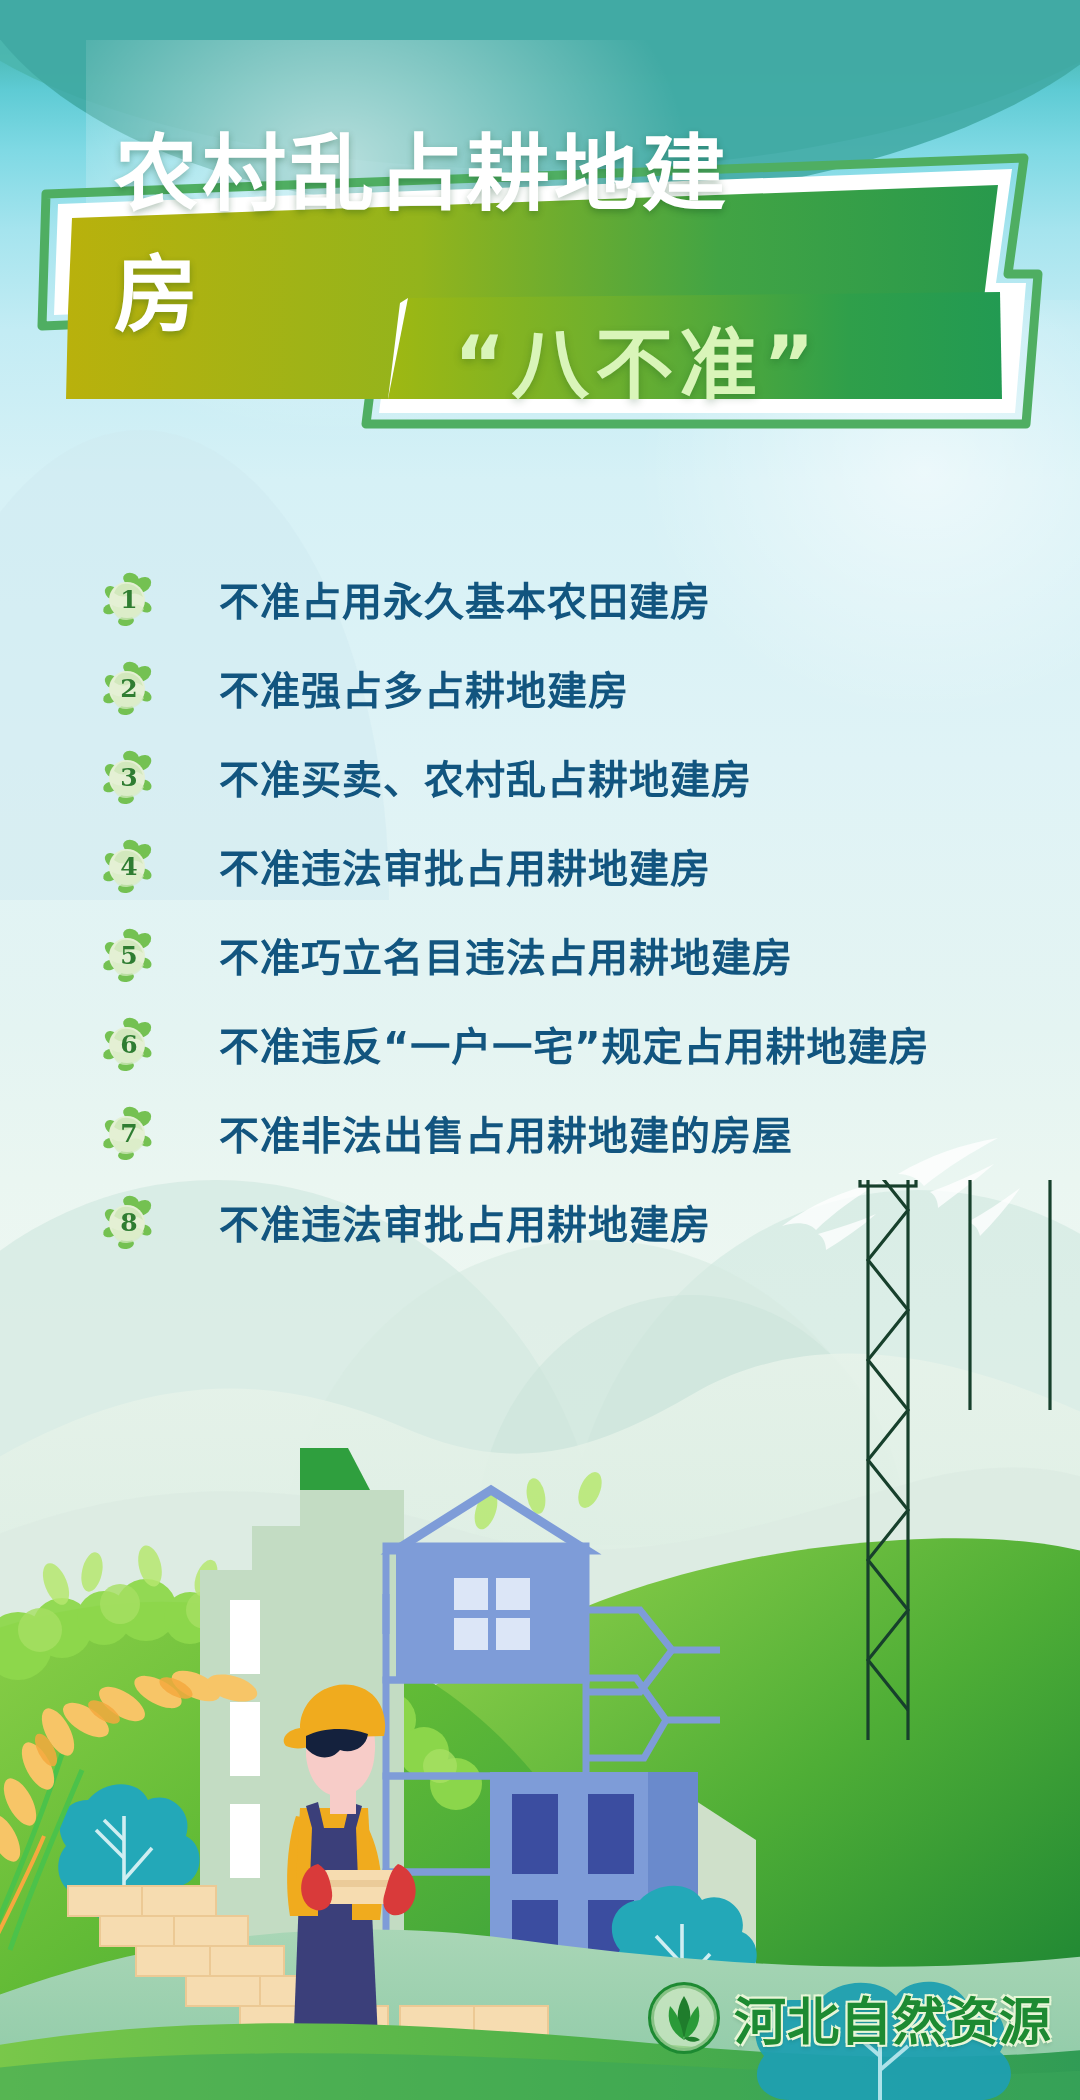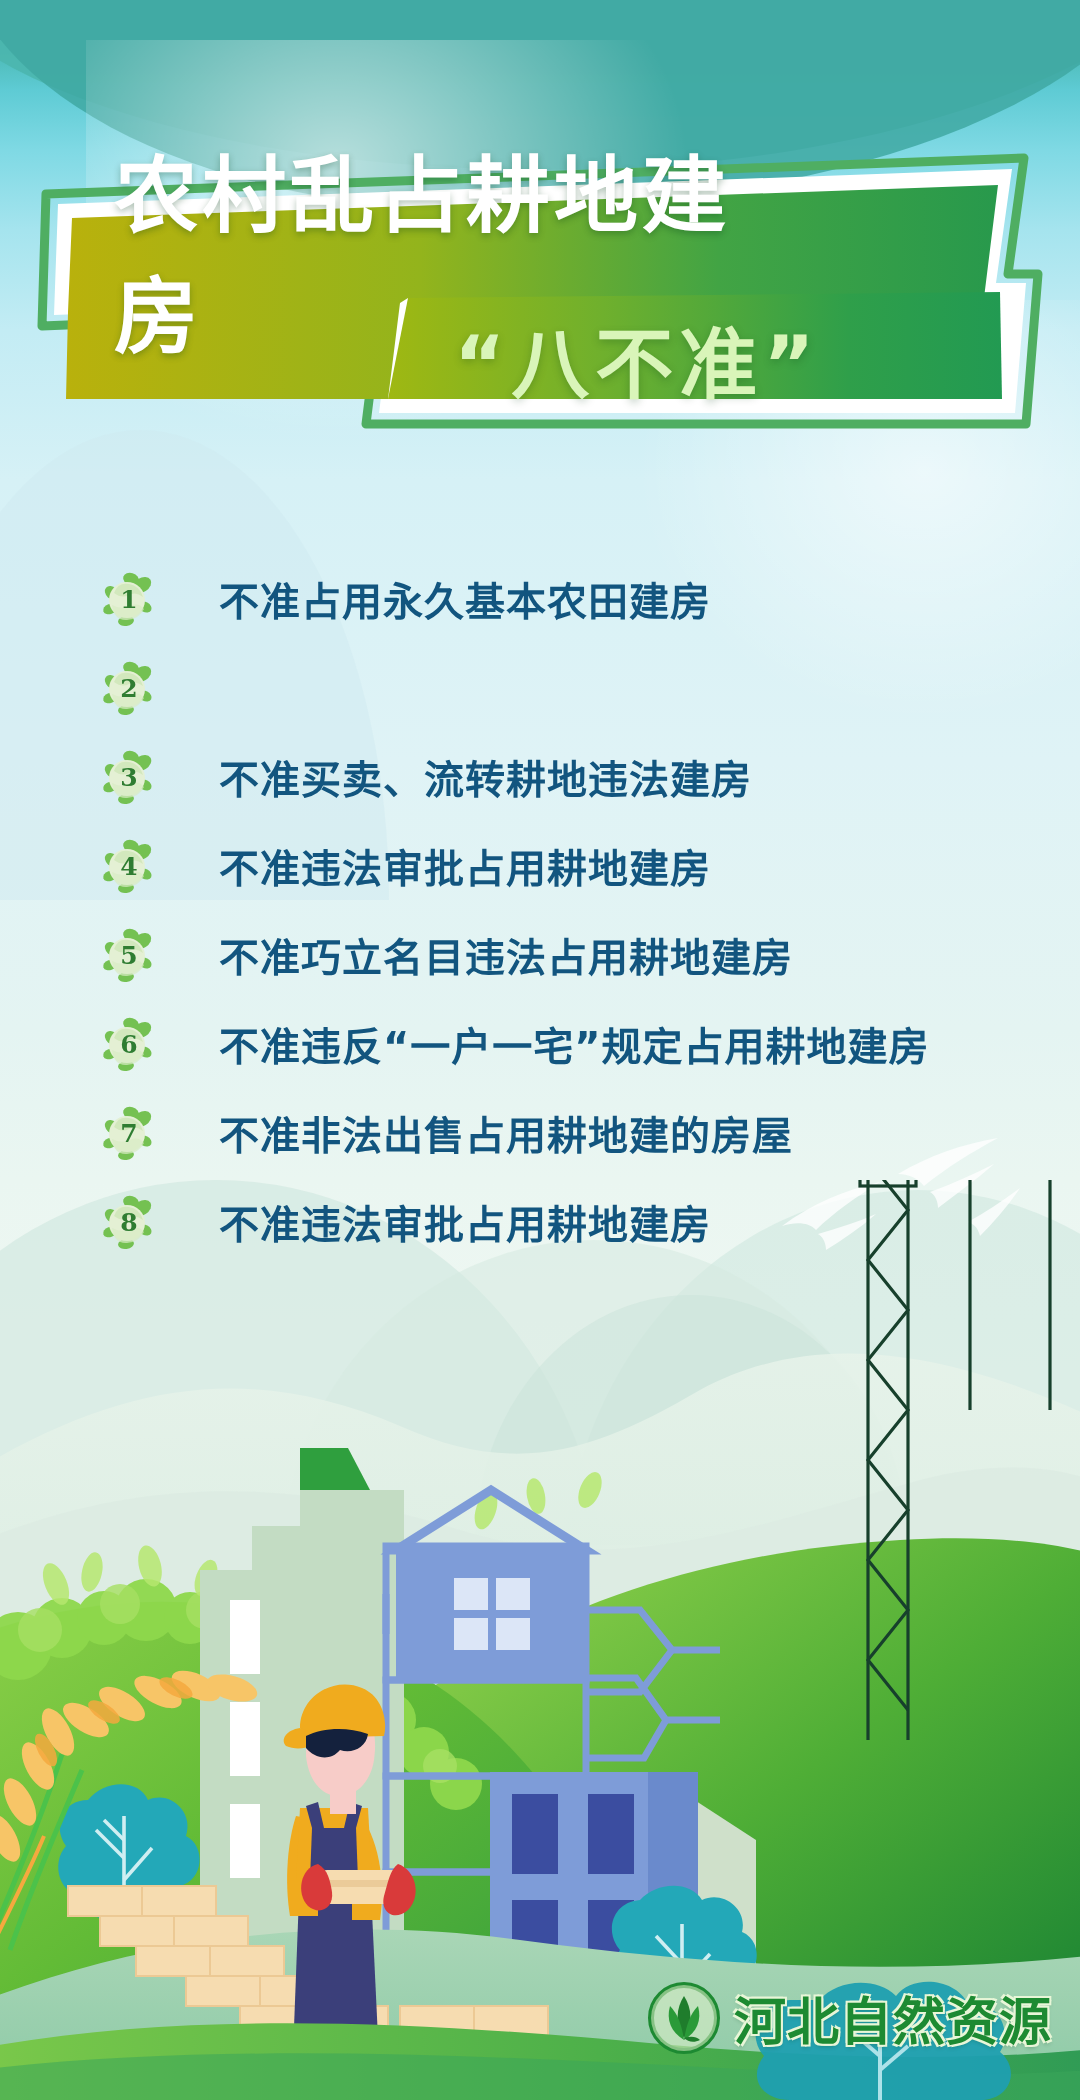--- a/index.html
+++ b/index.html
@@ -51,21 +51,21 @@
   .hill-d{left:44%;top:1295px;width:40%;height:250px;background:#c9e3da;opacity:.5;}
   .hill-pale{left:-10%;top:430px;width:46%;height:470px;background:#cfe9ef;opacity:.45;}
 
   
   .birds{position:absolute;right:48px;top:1130px;width:260px;height:190px;opacity:.92;}
 
   
   .banner{position:absolute;left:36px;top:152px;width:1012px;height:280px;}
   .banner svg{display:block;}
   .banner-text-1{
-    position:absolute;left:78px;top:42px;width:700px;height:110px;
+    position:absolute;left:78px;top:20px;width:700px;height:110px;
     display:flex;align-items:center;
     font-size:84px;font-weight:700;color:#ffffff;
     letter-spacing:4px;
     text-shadow:0 3px 7px rgba(0,60,20,.30);
     font-family:"DejaVu Sans","Liberation Sans",sans-serif;
   }
   .banner-text-2{
     position:absolute;left:418px;top:152px;width:560px;height:108px;
     display:flex;align-items:center;
     font-size:78px;font-weight:700;color:#d9f5b9;
@@ -206,40 +206,41 @@
             <ellipse cx="10" cy="38" rx="7" ry="5" transform="rotate(-20 10 38)"></ellipse>
             <ellipse cx="45" cy="36" rx="7" ry="5" transform="rotate(28 45 36)"></ellipse>
             <ellipse cx="26" cy="50" rx="8" ry="5" transform="rotate(-8 26 50)"></ellipse>
           </g>
           <circle cx="27" cy="29" r="18" fill="#e4f0d4"></circle>
           <path d="M14 22 q8 6 15 2 q7 -4 14 2 q-3 -11 -14 -13 q-11 -2 -15 9 Z" fill="#cfe6b8" opacity=".85"></path>
           <path d="M12 34 q9 5 18 1 q8 -4 14 3 q-5 10 -17 11 q-13 1 -15 -15 Z" fill="#d8ebc4" opacity=".7"></path>
         </svg>
         <div class="badge-num">2</div>
       </div>
+      <div class="rule-text">不准强占多占耕地建房</div>
     </div>
 
     <div class="rule-row">
       <div class="badge">
         <svg width="56" height="56" viewBox="0 0 56 56">
           <g fill="#6fbf4a" opacity=".95">
             <ellipse cx="42" cy="14" rx="10" ry="7" transform="rotate(-32 42 14)"></ellipse>
             <ellipse cx="31" cy="8" rx="8" ry="6" transform="rotate(16 31 8)"></ellipse>
             <ellipse cx="12" cy="22" rx="8" ry="6" transform="rotate(42 12 22)"></ellipse>
             <ellipse cx="10" cy="38" rx="7" ry="5" transform="rotate(-20 10 38)"></ellipse>
             <ellipse cx="45" cy="36" rx="7" ry="5" transform="rotate(28 45 36)"></ellipse>
             <ellipse cx="26" cy="50" rx="8" ry="5" transform="rotate(-8 26 50)"></ellipse>
           </g>
           <circle cx="27" cy="29" r="18" fill="#e4f0d4"></circle>
           <path d="M14 22 q8 6 15 2 q7 -4 14 2 q-3 -11 -14 -13 q-11 -2 -15 9 Z" fill="#cfe6b8" opacity=".85"></path>
           <path d="M12 34 q9 5 18 1 q8 -4 14 3 q-5 10 -17 11 q-13 1 -15 -15 Z" fill="#d8ebc4" opacity=".7"></path>
         </svg>
         <div class="badge-num">3</div>
       </div>
-      <div class="rule-text">不准买卖、流转耕地违法建房</div>
+      <div class="rule-text">不准买卖、农村乱占耕地建房</div>
     </div>
 
     <div class="rule-row">
       <div class="badge">
         <svg width="56" height="56" viewBox="0 0 56 56">
           <g fill="#6fbf4a" opacity=".95">
             <ellipse cx="42" cy="14" rx="10" ry="7" transform="rotate(-32 42 14)"></ellipse>
             <ellipse cx="31" cy="8" rx="8" ry="6" transform="rotate(16 31 8)"></ellipse>
             <ellipse cx="12" cy="22" rx="8" ry="6" transform="rotate(42 12 22)"></ellipse>
             <ellipse cx="10" cy="38" rx="7" ry="5" transform="rotate(-20 10 38)"></ellipse>

